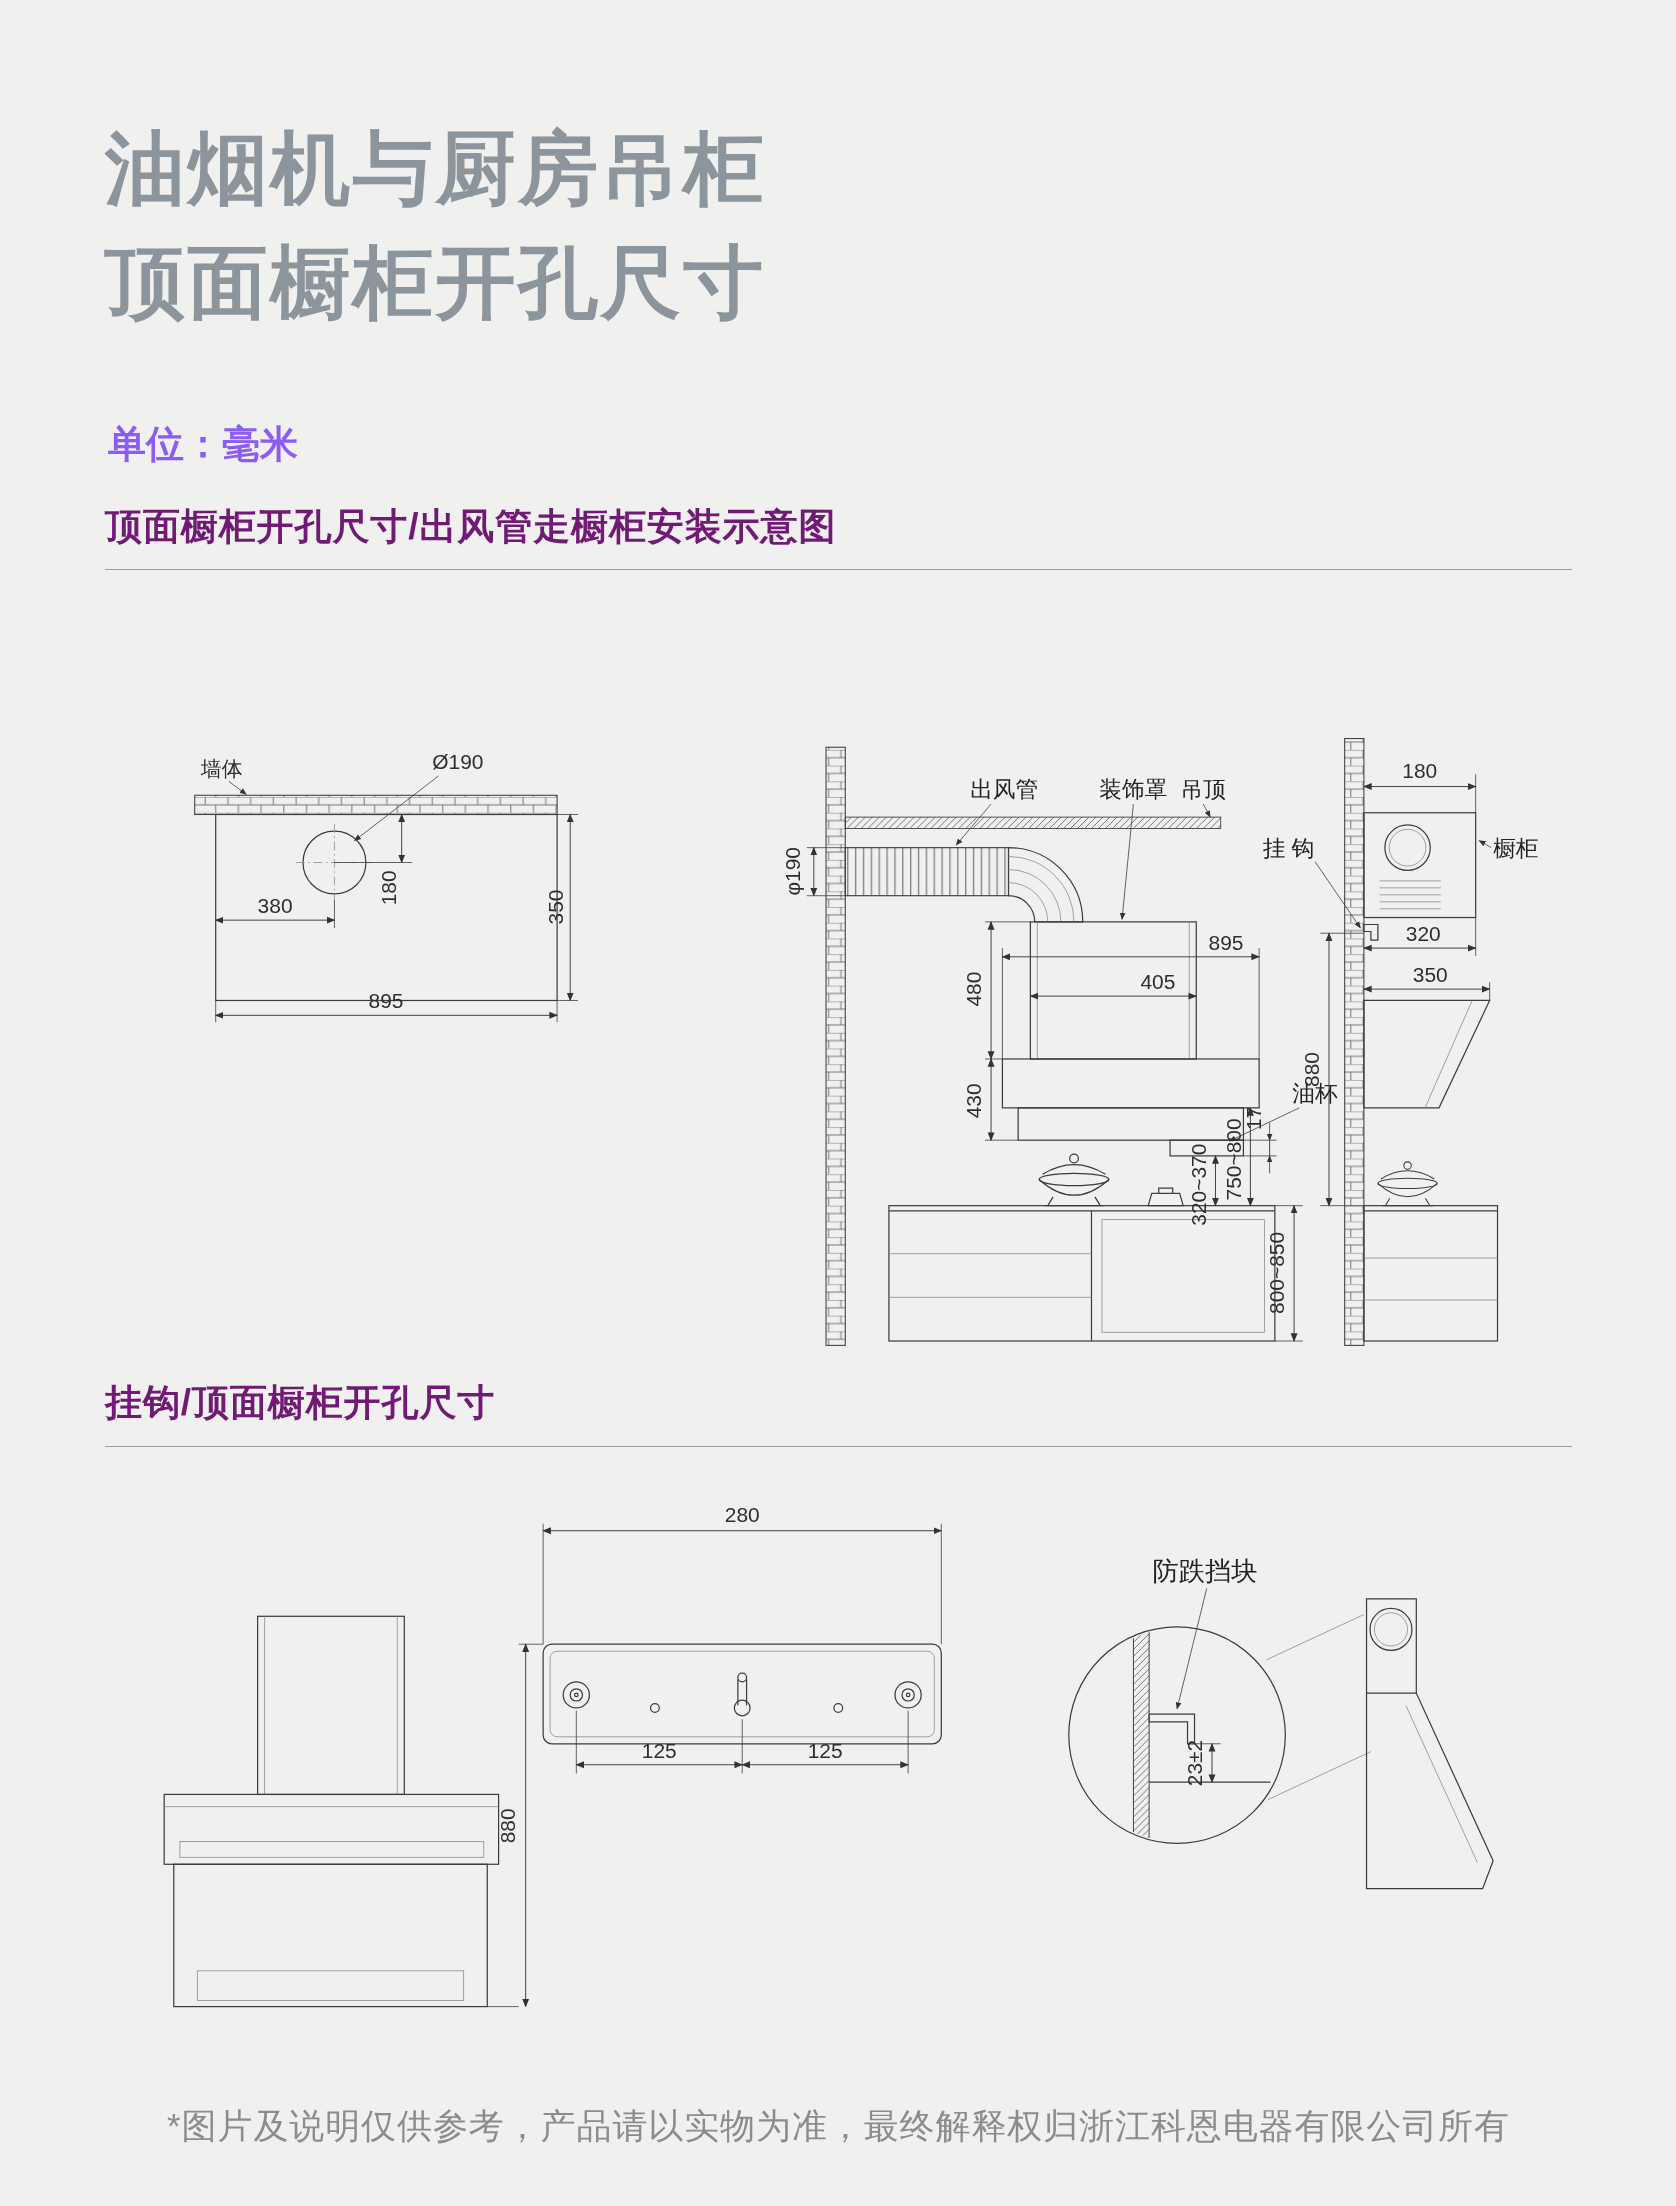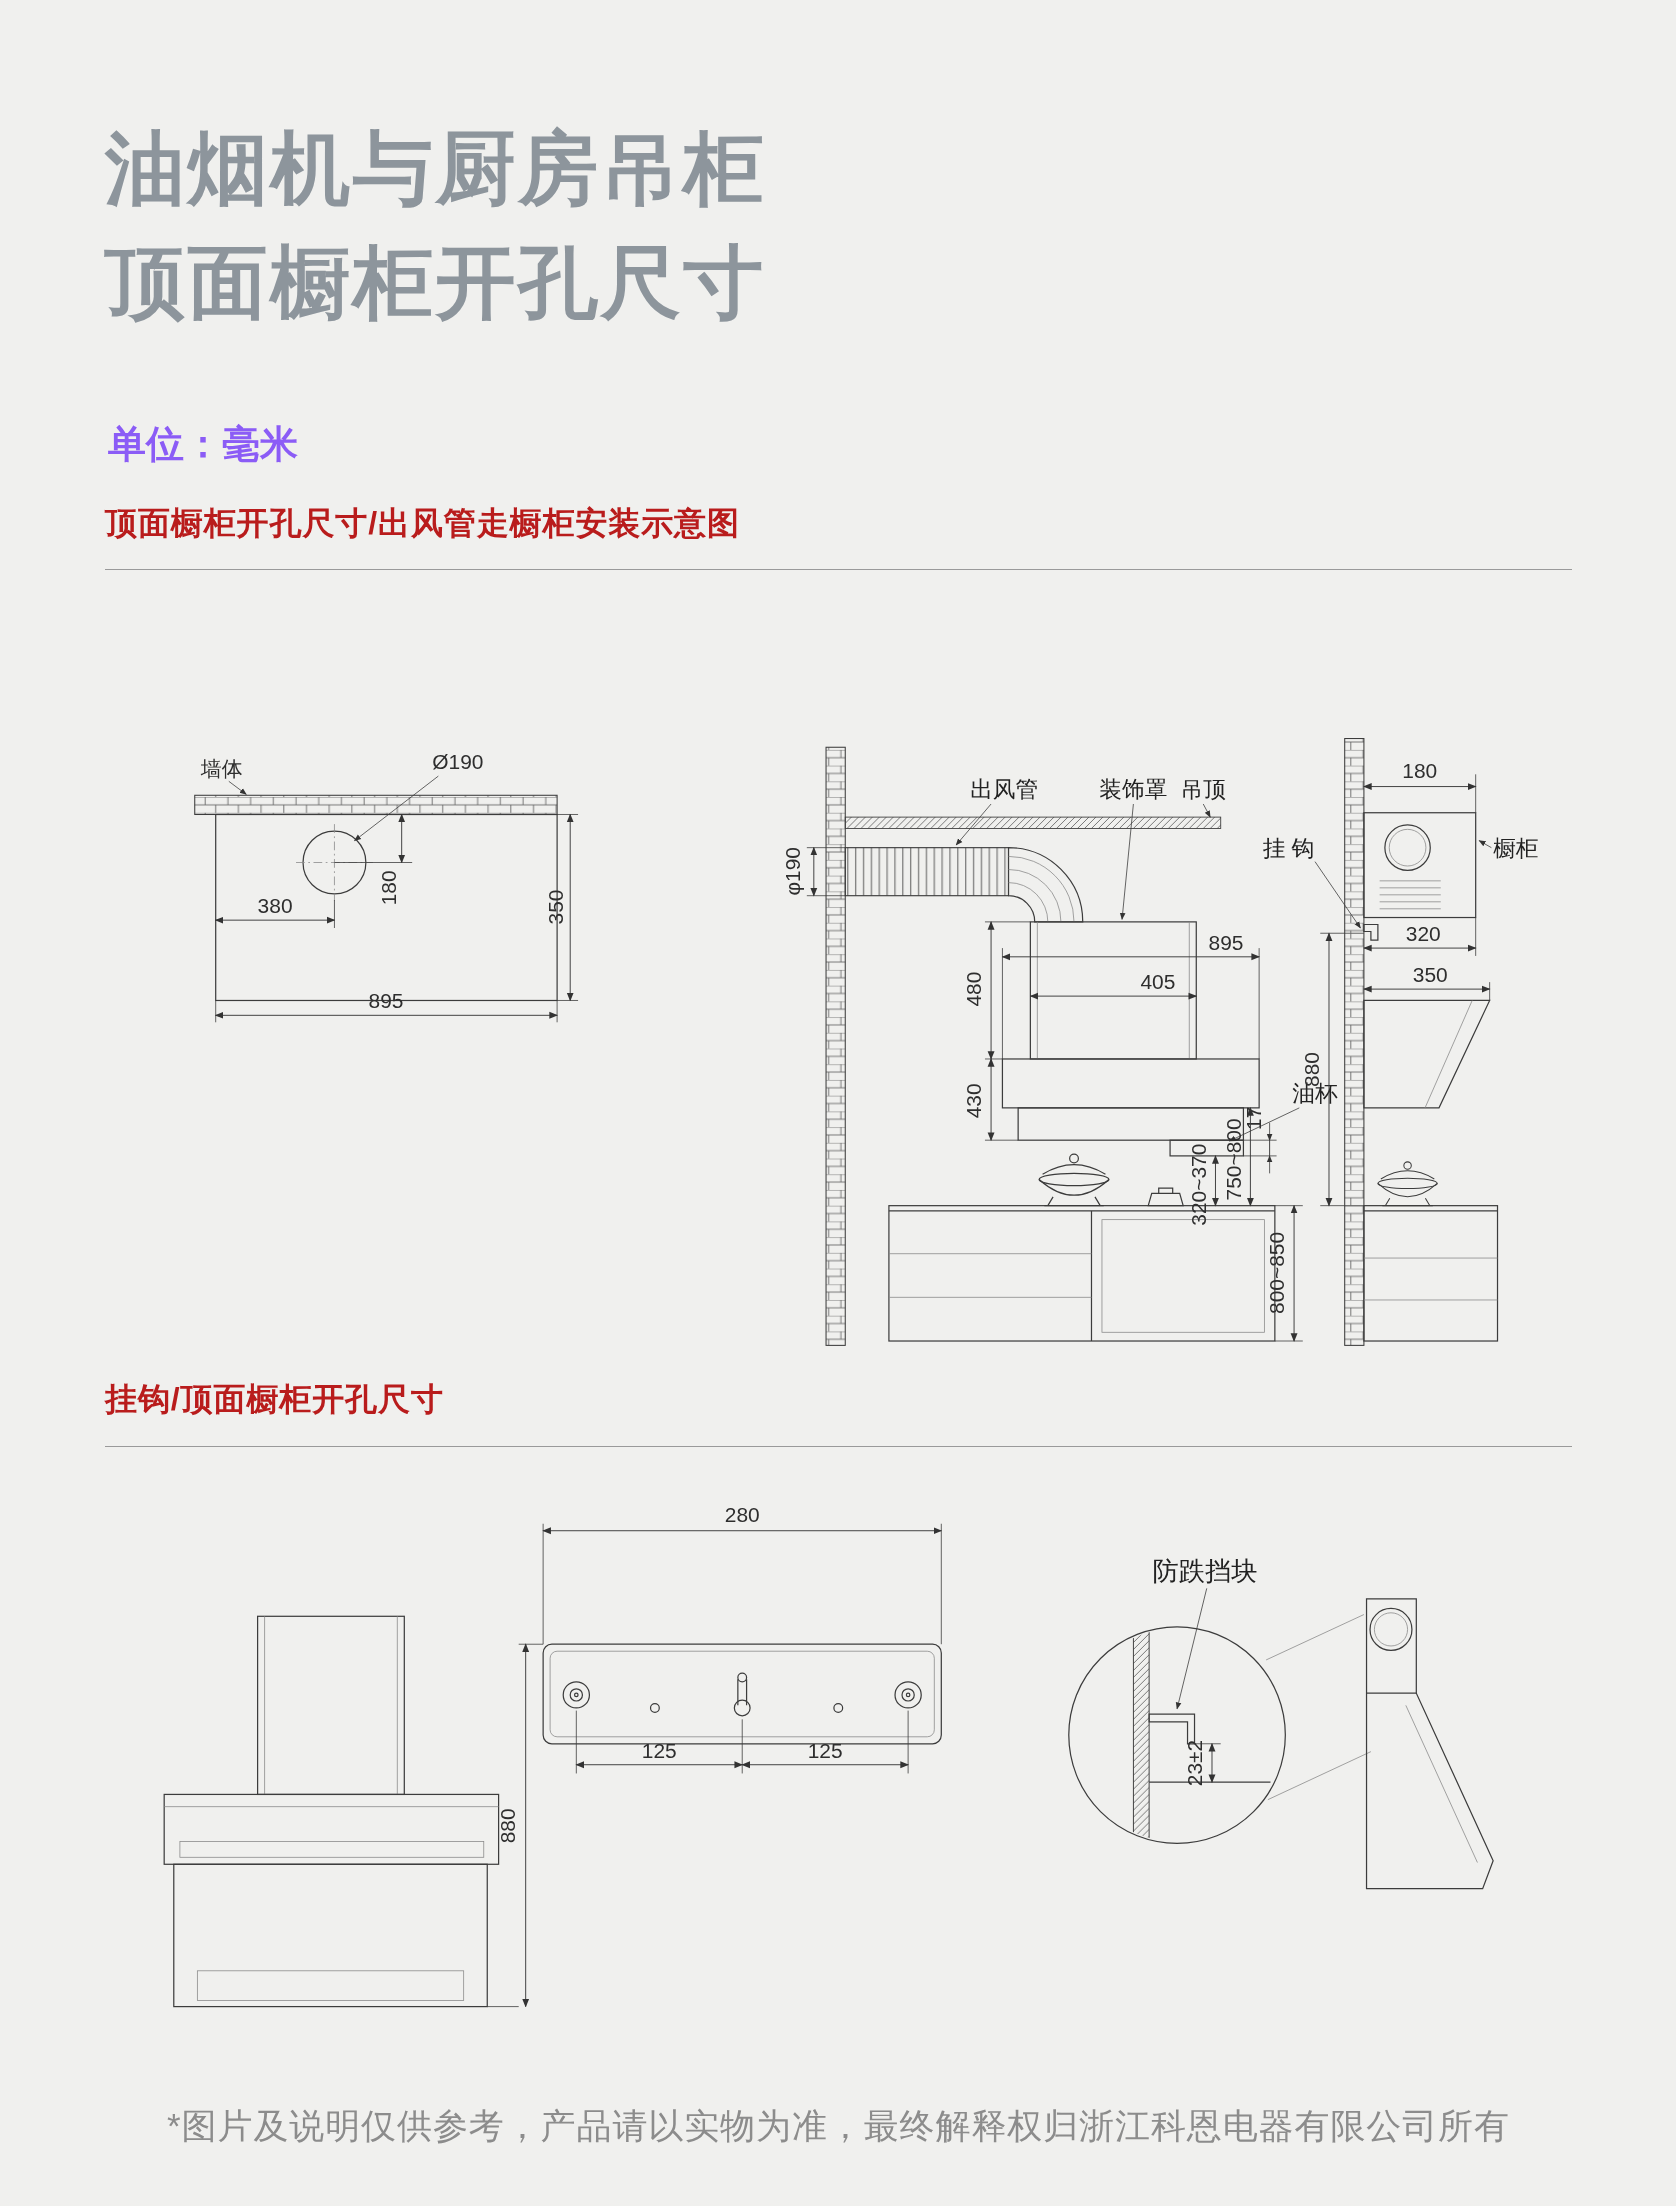--- a/index.html
+++ b/index.html
@@ -1,21 +1,21 @@
 <!DOCTYPE html>
 <html style="font-size:14px"><head>
 <meta charset="utf-8">
 <style>
   html,body{margin:0;padding:0;background:#e8e8e6;}
   .page{position:relative;width:1677px;height:2206px;margin:0 auto;background:#f0f0ee;
         font-family:Liberation Sans, sans-serif;overflow:hidden;}
   .title{position:absolute;left:105px;top:112px;font-size:80px;font-weight:700;
          color:#8d959c;line-height:1.42;letter-spacing:2.6px;}
   .unit{position:absolute;left:108px;top:391px;font-size:38px;font-weight:700;color:#8b5cf6;margin-top:28px;}
-  .section{position:absolute;left:105px;font-size:32px;font-weight:600;color:#b91c1c;letter-spacing:0.9px;}
+  .section{position:absolute;left:105px;font-size:37px;font-weight:600;color:#701a75;letter-spacing:0.9px;}
   .rule{position:absolute;left:105px;width:1467px;border-top:1.7px solid #9a9a9a;height:0;}
   .footer{position:absolute;left:0;top:2103px;width:100%;text-align:center;
           font-size:35px;color:#8c8c8c;letter-spacing:0.9px;}
   svg{position:absolute;}
   .ln{stroke:#3c3c3c;stroke-width:1.4;fill:none;}
   .lnf{stroke:#3c3c3c;stroke-width:1.4;fill:#f0f0ee;}
   .thin{stroke:#8a8a8a;stroke-width:0.9;fill:none;}
   .ext{stroke:#3c3c3c;stroke-width:0.9;fill:none;}
   .dimline{stroke:#3c3c3c;stroke-width:1.1;fill:none;}
   .dim{font-size:24px;fill:#2e2e2e;}

